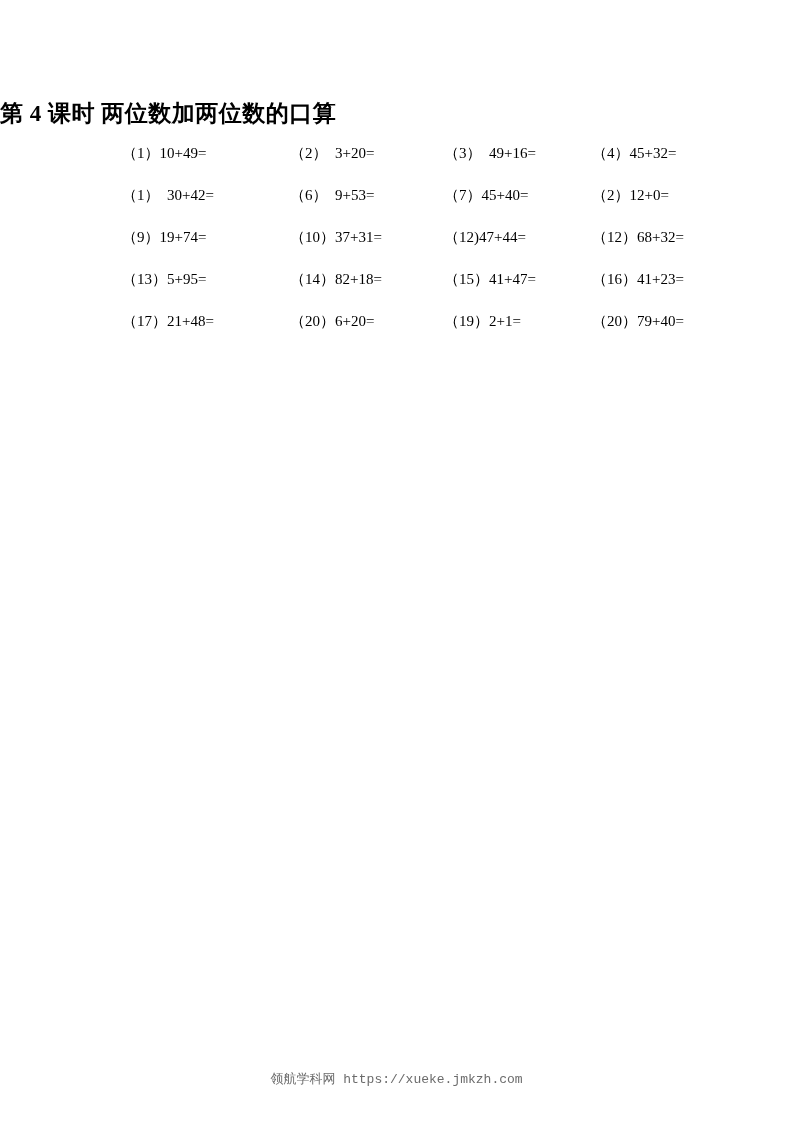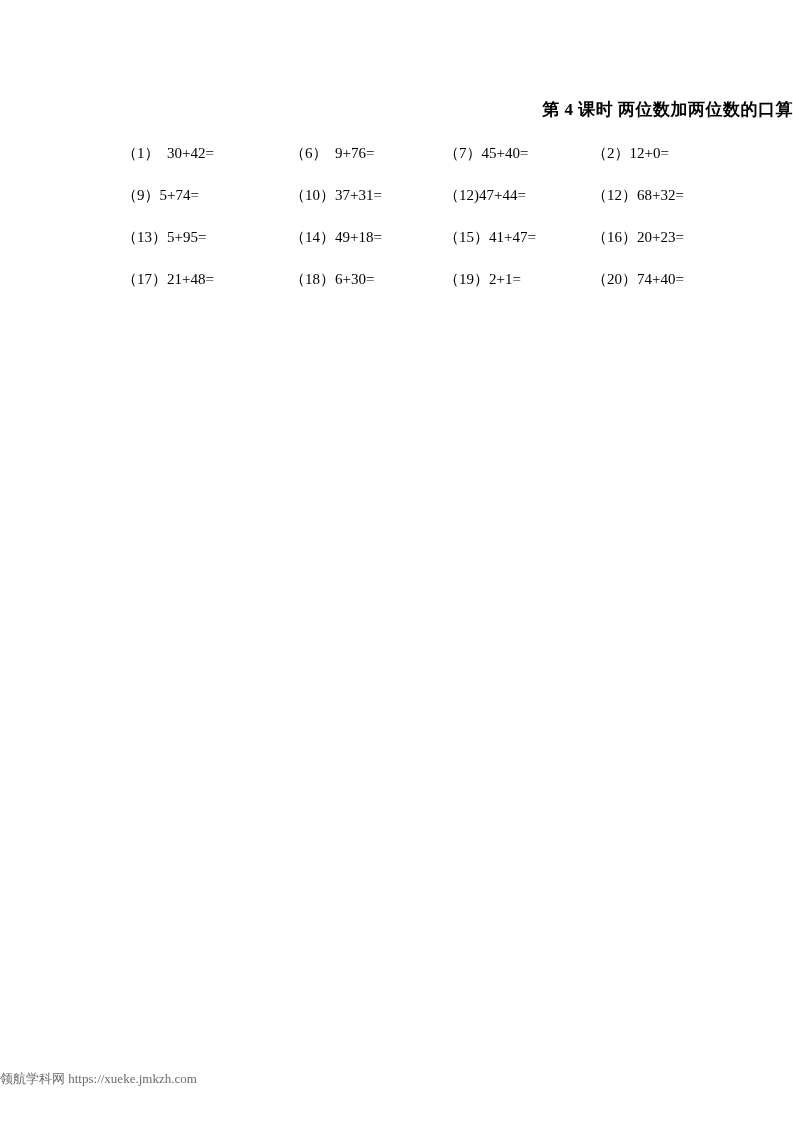--- a/index.html
+++ b/index.html
@@ -20,22 +20,22 @@
     left: 0;
     top: 0;
     width: 793px;
     height: 1122px;
   }
   .title {
     position: absolute;
     left: 0;
     top: 98px;
     width: 793px;
-    text-align: right;
-    font-size: 17px;
+    text-align: left;
+    font-size: 23px;
     font-weight: bold;
     letter-spacing: 0.5px;
   }
   .worksheet {
     position: absolute;
     left: 122px;
     top: 145px;
     width: 570px;
   }
   .prob-row {
@@ -51,60 +51,67 @@
   }
   .c0 { width: 148px; padding-left: 0px; }
   .c1 { width: 148px; padding-left: 20px; }
   .c2 { width: 148px; padding-left: 26px; }
   .c3 { width: 126px; padding-left: 26px; }
   .footer {
     position: absolute;
     left: 0;
     top: 1070px;
     width: 793px;
+    text-align: center;
     font-size: 13px;
     color: #6b6b6b;
-    font-family: Liberation Serif, serif;
+    font-family: Liberation Mono, monospace;
   }
 </style>
 </head>
 <body>
 
 <div class="page">
 
   <div class="title">第 4 课时    两位数加两位数的口算</div>
 
   <div class="worksheet">
 
+    <div class="prob-row">
+      <div class="prob c0">（1）10+49=</div>
+      <div class="prob c1">（2）  3+20=</div>
+      <div class="prob c2">（3）  49+16=</div>
+      <div class="prob c3">（4）45+32=</div>
+    </div>
 
     <div class="prob-row">
       <div class="prob c0">（1）  30+42=</div>
-      <div class="prob c1">（6）  9+76=</div>
+      <div class="prob c1">（6）  9+53=</div>
       <div class="prob c2">（7）45+40=</div>
       <div class="prob c3">（2）12+0=</div>
     </div>
 
     <div class="prob-row">
-      <div class="prob c0">（9）5+74=</div>
+      <div class="prob c0">（9）19+74=</div>
       <div class="prob c1">（10）37+31=</div>
       <div class="prob c2">（12)47+44=</div>
       <div class="prob c3">（12）68+32=</div>
     </div>
 
     <div class="prob-row">
       <div class="prob c0">（13）5+95=</div>
-      <div class="prob c1">（14）49+18=</div>
+      <div class="prob c1">（14）82+18=</div>
       <div class="prob c2">（15）41+47=</div>
-      <div class="prob c3">（16）20+23=</div>
+      <div class="prob c3">（16）41+23=</div>
     </div>
 
     <div class="prob-row">
       <div class="prob c0">（17）21+48=</div>
-      <div class="prob c1">（18）6+30=</div>
+      <div class="prob c1">（20）6+20=</div>
       <div class="prob c2">（19）2+1=</div>
-      <div class="prob c3">（20）74+40=</div>
+      <div class="prob c3">（20）79+40=</div>
     </div>
 
   </div>
 
   <div class="footer">领航学科网 https://xueke.jmkzh.com</div>
 
 </div>
 
 </body></html>

